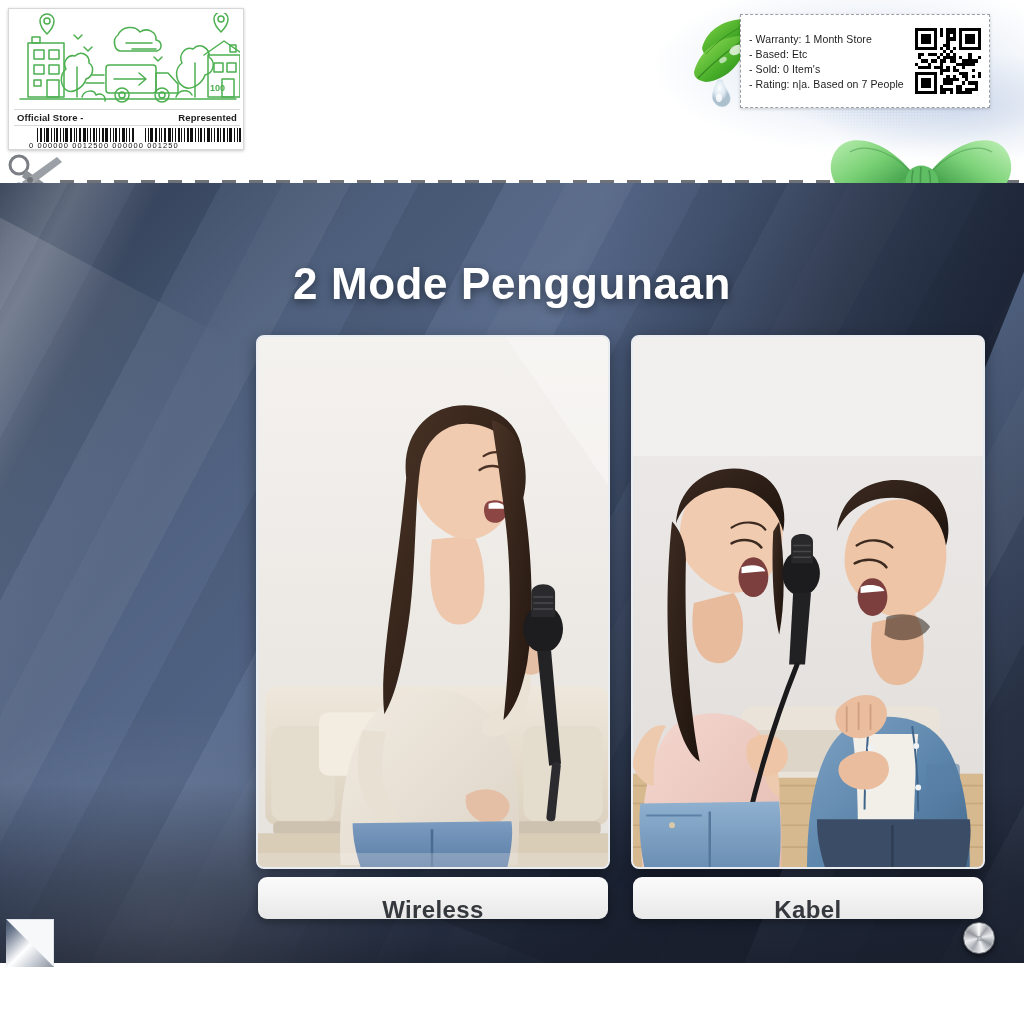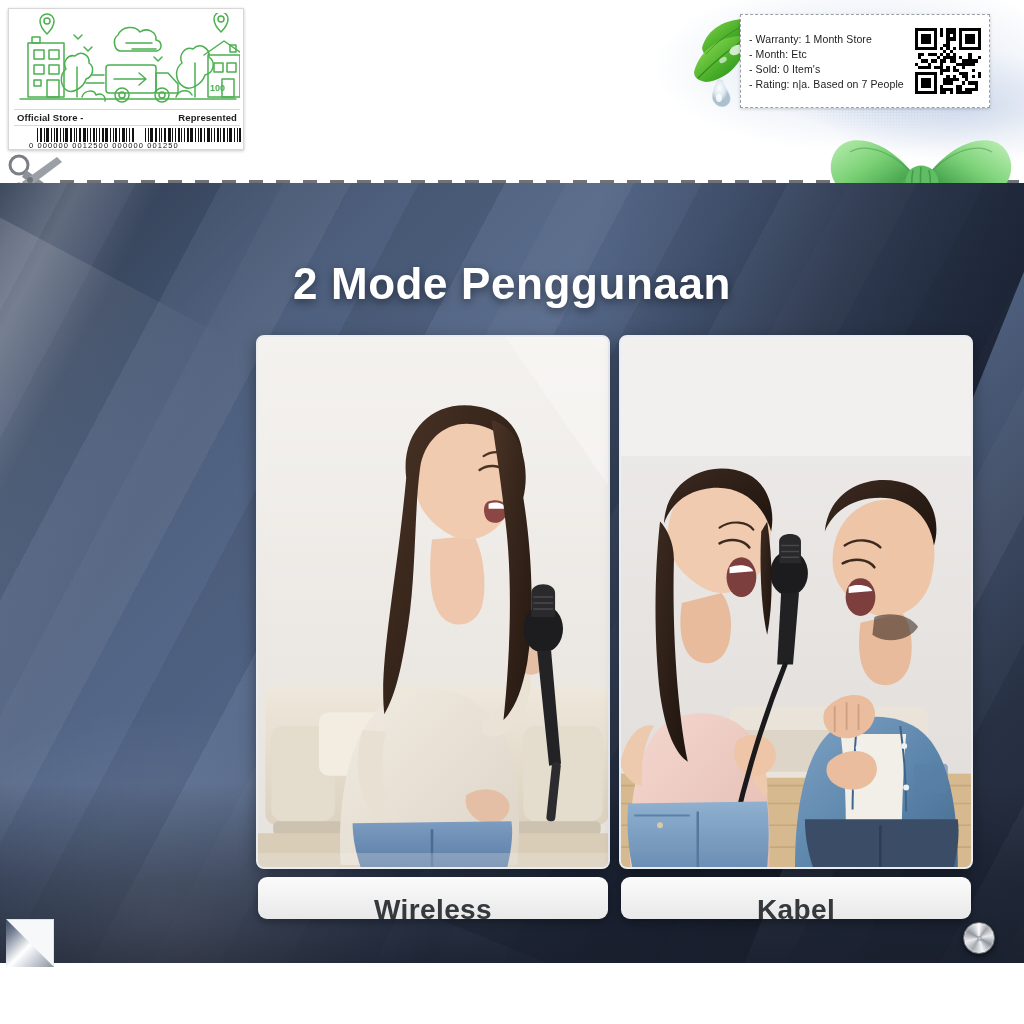--- a/index.html
+++ b/index.html
@@ -98,30 +98,30 @@
   .brand .s { font-weight:400; letter-spacing:3.5px; }
 
   .title { position:absolute; left:0; top:76px; width:1024px; text-align:center;
            font-size:44px; font-weight:800; color:#ffffff; letter-spacing:.6px;
            text-shadow:0 3px 8px rgba(0,0,0,.45); }
 
   
   .cards { position:absolute; left:256px; top:152px; width:736px; height:560px; }
   .card { position:absolute; top:0; width:354px; height:534px; }
   .card.left { left:0; }
-  .card.right { left:363px; }
+  .card.right { left:375px; }
   .photo { position:relative; width:354px; height:534px; border-radius:8px;
            overflow:hidden; border:2px solid #e9edf2;
            box-shadow:0 5px 16px rgba(0,0,0,.38); background:#efece8; }
   .photo svg { display:block; width:100%; height:100%; }
   .pill { position:absolute; top:542px; left:2px; width:350px; height:42px;
           border-radius:9px; background:linear-gradient(180deg,#fbfbfb 0%,#f1f1f1 55%,#e8e8e8 100%);
           box-shadow:0 3px 8px rgba(0,0,0,.35);
           display:flex; align-items:center; justify-content:center; }
-  .pill span { font-size:28px; font-weight:800; color:#35383c; letter-spacing:.4px;margin-top:23px; }
+  .pill span { font-size:24px; font-weight:800; color:#35383c; letter-spacing:.4px;margin-top:23px; }
 
   
   .knob { position:absolute; left:963px; top:922px; width:32px; height:32px;
           border-radius:50%;
           background:
             conic-gradient(from 0deg,
               #fdfdfd 0deg,#9fa3a9 38deg,#e9ebee 78deg,#8f949b 120deg,
               #f2f4f6 165deg,#a5a9b0 210deg,#ececf0 255deg,#93979e 300deg,#fdfdfd 360deg);
           box-shadow:0 2px 5px rgba(0,0,0,.55), inset 0 0 2px rgba(255,255,255,.9);
           border:1px solid #6e7278; }
@@ -320,21 +320,21 @@
       <ellipse cx="44" cy="36" rx="7" ry="4.5" fill="#ffffff" opacity=".75" transform="rotate(-28 44 36)"></ellipse>
       <ellipse cx="31" cy="46" rx="4" ry="2.6" fill="#ffffff" opacity=".6" transform="rotate(-28 31 46)"></ellipse>
       <path d="M26 66 C22 76 18 82 22 88 C26 95 36 94 38 87 C40 80 32 74 30 66 Z" fill="url(#dg)" stroke="#cfe0ea" stroke-width=".6"></path>
       <ellipse cx="27" cy="84" rx="3" ry="4" fill="#ffffff" opacity=".8"></ellipse>
     </svg>
   </div>
 
   <div class="infobox">
     <div class="infolines">
       <div>- Warranty: 1 Month Store</div>
-      <div>- Month: Etc</div>
+      <div>- Based: Etc</div>
       <div>- Sold: 0 Item's</div>
       <div>- Rating: n|a. Based on 7 People</div>
     </div>
     <div class="qr">
       <div class="qr-grid" id="qrgrid">
           <i></i>
           <i></i>
           <i></i>
           <i></i>
           <i></i>

